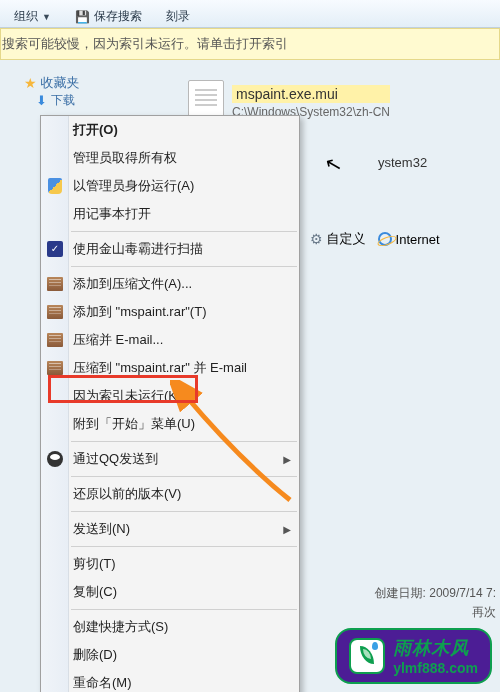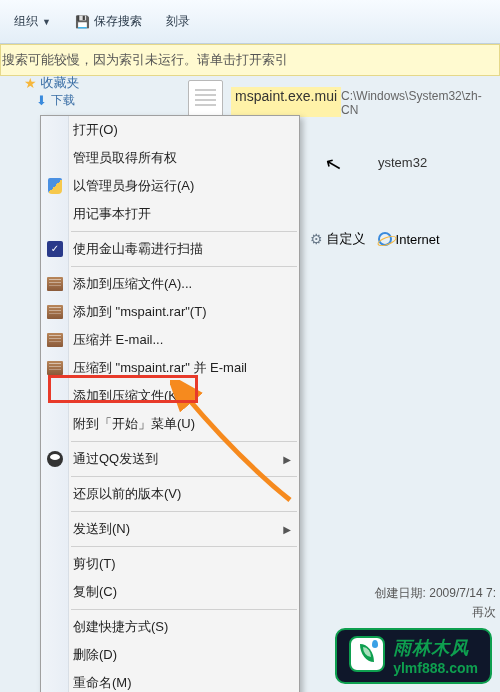--- a/index.html
+++ b/index.html
@@ -1,61 +1,61 @@
 <!DOCTYPE html>
 <html><head>
 <meta charset="utf-8">
 <style>
 * { margin: 0; padding: 0; box-sizing: border-box; font-family: "Microsoft YaHei", "SimSun", sans-serif; }
 body { width: 500px; height: 692px; background: #e8f0f5; overflow: hidden; position: relative; }
 
 
-.toolbar { height: 44px; background: linear-gradient(#f7fbff, #e3eef7); border-bottom: 1px solid #c0d0dc; display: flex; align-items: center; padding: 0 8px; gap: 12px; font-size: 12px; color: #2a3a4a; }
+.toolbar { height: 28px; background: linear-gradient(#f7fbff, #e3eef7); border-bottom: 1px solid #c0d0dc; display: flex; align-items: flex-end; padding: 0 8px; gap: 12px; font-size: 12px; color: #2a3a4a; }
 .toolbar-item { display: flex; align-items: center; gap: 4px; cursor: pointer; padding: 2px 6px; }
 .dropdown-arrow { font-size: 9px; color: #3a4a5a; }
 
 
 .infobar { background: #fffad0; border: 1px solid #e5d88a; padding: 6px 1px; font-size: 13px; color: #555; display: flex; align-items: center; }
 .fav-header { display: flex; align-items: center; gap: 4px; font-size: 13px; color: #3a6ea5; padding: 4px 6px; position: absolute; top: 70px; left: 18px; }
 .star-icon { color: #f6b73c; font-size: 14px; }
 .download-link { position: absolute; top: 92px; left: 36px; font-size: 12px; color: #3a6ea5; display: flex; align-items: center; gap: 4px; }
 .file-entry { display: flex; align-items: center; gap: 8px; padding: 4px 8px; position: absolute; top: 76px; left: 180px; }
 .file-icon { width: 36px; height: 44px; background: #fff; border: 1px solid #b8b8b8; border-radius: 2px; position: relative; }
 .file-icon::before { content: ""; position: absolute; top: 8px; left: 6px; right: 6px; height: 2px; background: #ccc; box-shadow: 0 5px 0 #ccc, 0 10px 0 #ccc, 0 15px 0 #ccc; }
-.file-info { display: flex; }
+.file-info { display: flex; flex-direction: column; }
 .file-name { background: #fff2a8; padding: 1px 4px; font-size: 14px; color: #333; }
 .file-path { font-size: 12px; color: #666; margin-top: 2px; }
 
 
 .folder-entry { position: absolute; top: 155px; left: 330px; font-size: 13px; color: #333; display: flex; align-items: center; gap: 4px; margin-left: 48px; }
 .bottom-links { position: absolute; top: 230px; left: 310px; display: flex; gap: 12px; font-size: 13px; }
 .bottom-links span { display: flex; align-items: center; gap: 4px; }
 
 .details-pane { position: absolute; bottom: 70px; right: 4px; font-size: 12px; color: #555; text-align: right; line-height: 1.6; }
 
 
 .context-menu { position: absolute; top: 115px; left: 40px; width: 260px; background: #f4f4f4; border: 1px solid #a0a0a0; box-shadow: 3px 3px 6px rgba(0,0,0,0.25); font-size: 13px; z-index: 100; }
 .menu-strip { position: absolute; top: 0; left: 0; bottom: 0; width: 28px; background: linear-gradient(to right, #f0f4f9, #e8eef5); border-right: 1px solid #d8dee5; }
 .menu-items { position: relative; }
 .menu-item { display: flex; align-items: center; padding: 5px 8px 5px 32px; position: relative; cursor: default; color: #222; }
-.menu-item.bold { font-weight: normal; }
+.menu-item.bold { font-weight: bold; }
 .menu-item .menu-icon { position: absolute; left: 5px; width: 18px; height: 18px; display: flex; align-items: center; justify-content: center; font-size: 12px; }
 .menu-item .submenu-arrow { margin-left: auto; font-size: 10px; color: #555; }
 .menu-sep { height: 1px; background: #d0d0d0; margin: 3px 2px 3px 30px; }
 
 .highlight-box { position: absolute; border: 3px solid #e83a2a; pointer-events: none; z-index: 200; }
 
 
 .arrow-anno { position: absolute; top: 380px; left: 170px; width: 140px; height: 140px; z-index: 150; pointer-events: none; }
 
 
 .cursor-ptr { position: absolute; top: 152px; left: 325px; font-size: 20px; z-index: 90; transform: rotate(-15deg); }
 
 
-.watermark { position: absolute; bottom: 8px; right: 8px; display: flex; gap: 8px; background: #0f172a; border: 2px solid #0e9f4f; border-radius: 10px; padding: 6px 12px; z-index: 300; }
+.watermark { position: absolute; bottom: 8px; right: 8px; display: flex; align-items: center; gap: 8px; background: #4c1d95; border: 2px solid #0e9f4f; border-radius: 16px; padding: 6px 12px; z-index: 300; }
 .wm-logo { width: 36px; height: 36px; border: 2px solid #0e9f4f; border-radius: 8px; display: flex; align-items: center; justify-content: center; background: #fff; position: relative; }
 .wm-text { display: flex; flex-direction: column; }
 .wm-title { font-size: 18px; font-weight: bold; color: #0e9f4f; letter-spacing: 1px; font-style: italic; }
 .wm-url { font-size: 14px; color: #0e9f4f; font-weight: bold; }
 .leaf { width: 18px; height: 24px; position: relative; }
 .leaf::before { content: ""; position: absolute; width: 14px; height: 18px; background: #0e9f4f; border-radius: 0 100% 0 100%; top: 2px; left: 2px; }
 .leaf::after { content: ""; position: absolute; width: 8px; height: 10px; background: #a8e0bc; border-radius: 0 100% 0 100%; top: 5px; left: 5px; }
 .raindrop { position: absolute; width: 6px; height: 8px; background: #3aa0e5; border-radius: 50% 50% 50% 50% / 60% 60% 40% 40%; top: -2px; right: -2px; }
 
 
@@ -177,21 +177,21 @@
         </span>
       <span>压缩并 E-mail...</span>
     </div>
     <div class="menu-item">
       <span class="menu-icon">
           <span class="ico-archive"></span>
         </span>
       <span>压缩到 "mspaint.rar" 并 E-mail</span>
     </div>
     <div class="menu-item">
-        <span>添加到压缩文件(K)</span>
+        <span>因为索引未运行(K)</span>
       </div>
     <div class="menu-item">
         <span>附到「开始」菜单(U)</span>
       </div>
     <div class="menu-sep"></div>
     <div class="menu-item">
       <span class="menu-icon">
           <span class="ico-qq"></span>
         </span>
       <span>通过QQ发送到</span>

